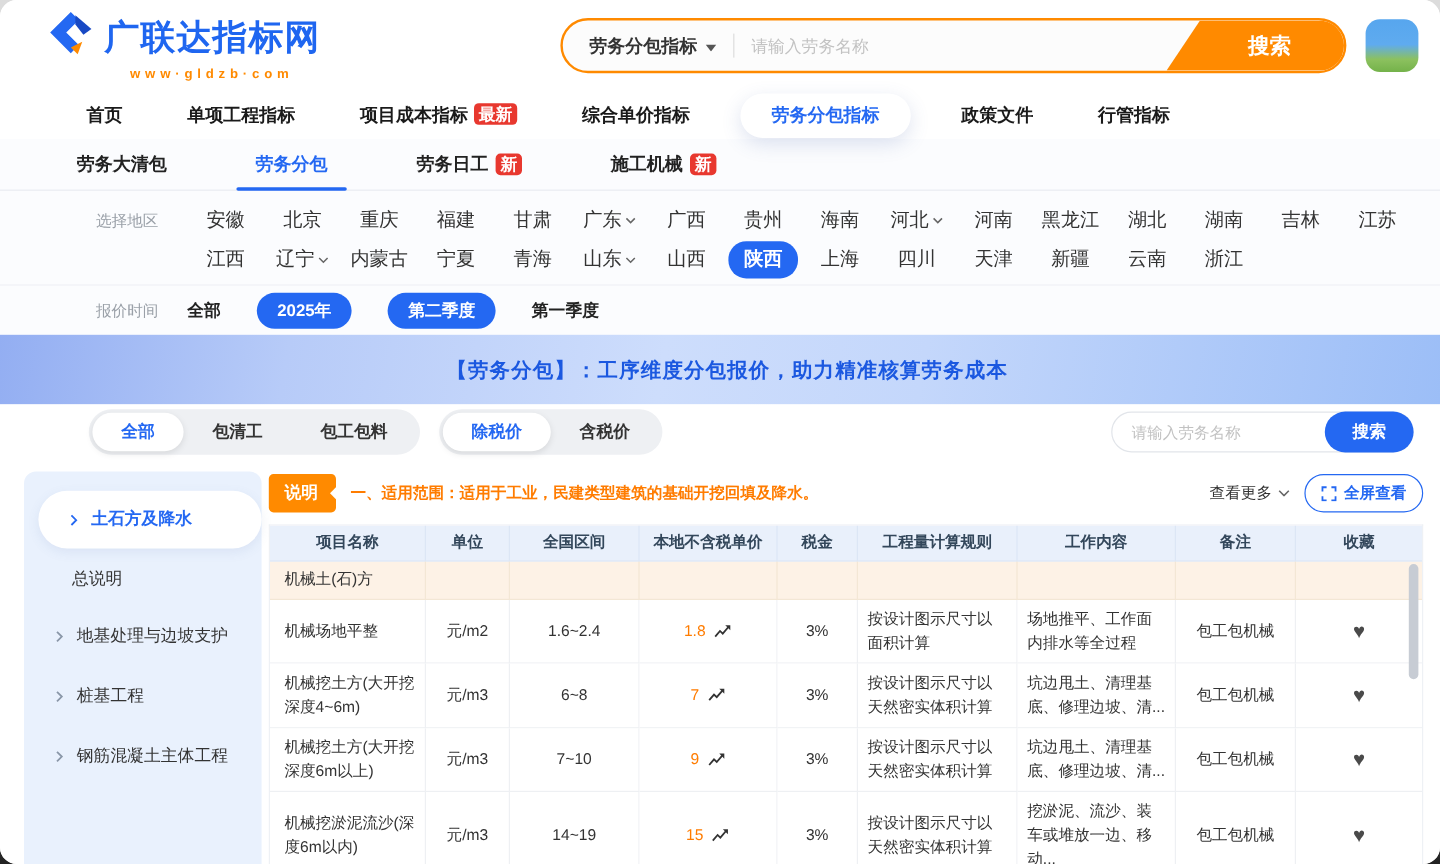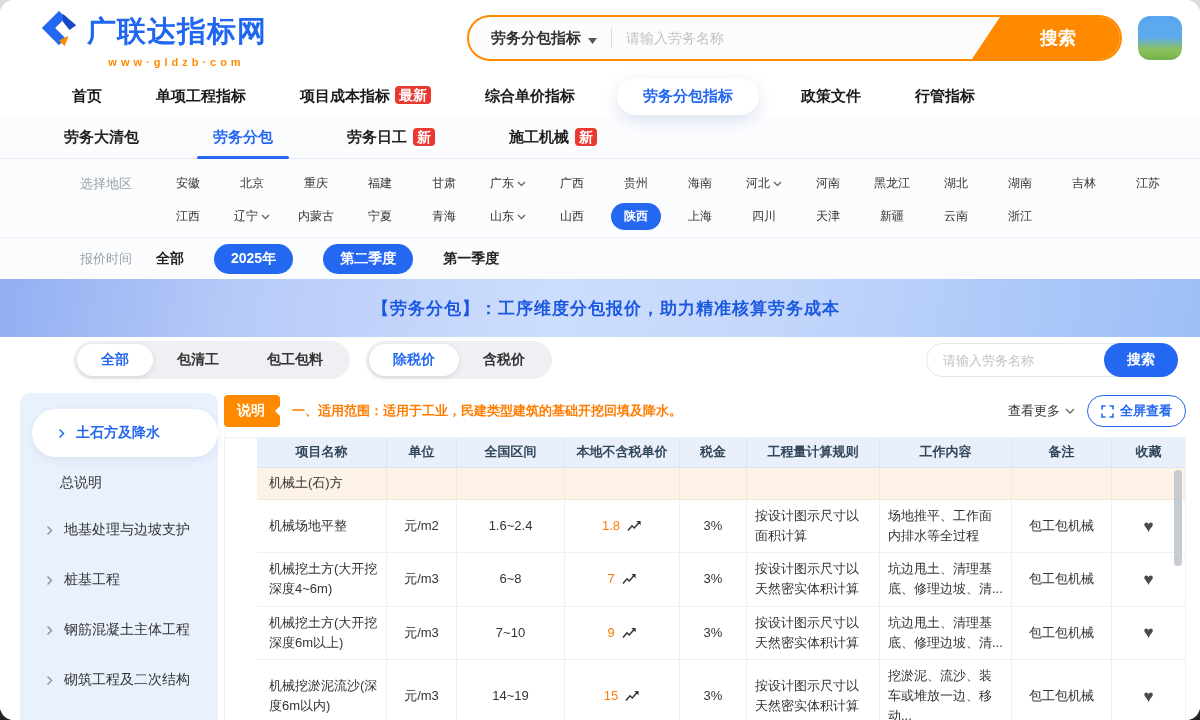--- a/index.html
+++ b/index.html
@@ -30,21 +30,21 @@
   
   .filterzone{background:#fbfcfe;flex-shrink:0;}
   .subnav{display:flex;gap:74px;padding:12px 0 0 64px;border-bottom:1px solid #e9ecf2;}
   .subnav-item{font-size:15px;font-weight:bold;color:#222;position:relative;padding-bottom:11px;display:flex;align-items:center;gap:6px;cursor:pointer;}
   .subnav-item.active{color:#2468f2;}
   .subnav-item.active::after{content:"";position:absolute;left:-16px;right:-16px;bottom:-1px;height:3px;background:#2468f2;border-radius:2px;}
   .region{padding:8px 0 4px;}
   .region-row,.time-row{display:flex;align-items:center;height:33px;}
   .flt-label{width:58px;margin-left:80px;margin-right:18px;color:#9aa0a8;font-size:13px;flex-shrink:0;}
   .cells{display:flex;}
-  .region-cell{width:64px;text-align:center;font-size:12px;color:#333;cursor:pointer;white-space:nowrap;display:flex;align-items:center;justify-content:center;gap:3px;}
+  .region-cell{width:64px;text-align:center;font-size:16px;color:#333;cursor:pointer;white-space:nowrap;display:flex;align-items:center;justify-content:center;gap:3px;}
   .region-cell .pill{background:#2468f2;color:#fff;font-weight:bold;padding:5px 13px;border-radius:15px;}
   .time-row{height:42px;border-top:1px solid #eef1f5;}
   .time-item{font-size:14px;font-weight:bold;color:#222;margin-right:30px;cursor:pointer;}
   .time-item.sel{background:#2468f2;color:#fff;padding:6px 17px;border-radius:17px;font-size:14px;}
 
   
   .banner{height:58px;flex-shrink:0;background:linear-gradient(100deg,#93aef2 0%,#b7cbf8 20%,#cdddfc 46%,#c4d7fb 64%,#9cbef7 100%);display:flex;align-items:center;justify-content:center;padding-left:12px;}
   .banner-title{color:#1b58e0;font-size:17px;font-weight:bold;letter-spacing:1px;}
 
   
@@ -65,21 +65,21 @@
   .side-item.active{background:#fff;border-radius:24px;margin:4px 0 4px 12px;height:48px;color:#2468f2;font-weight:bold;box-shadow:0 3px 10px rgba(80,110,170,.10);}
   .main{flex:1;display:flex;flex-direction:column;min-width:0;}
   .noticerow{height:36px;display:flex;align-items:center;gap:12px;margin:0 0 8px;}
   .notice-badge{background:#ff8a00;color:#fff;font-size:14px;font-weight:bold;padding:7px 15px 7px 13px;border-radius:4px;position:relative;flex-shrink:0;}
   .notice-badge::after{content:"";position:absolute;right:-1px;top:50%;transform:translateY(-50%);border:6px solid transparent;border-right:6px solid #fff;}
   .notice-text{color:#ff7c00;font-size:13px;font-weight:bold;flex:1;min-width:0;white-space:nowrap;overflow:hidden;}
   .notice-more{font-size:13px;color:#333;display:flex;align-items:center;gap:5px;cursor:pointer;flex-shrink:0;}
   .fullscreen-btn{display:flex;align-items:center;gap:6px;border:1px solid #2468f2;color:#2468f2;border-radius:16px;padding:6px 13px;font-size:13px;font-weight:bold;background:#fff;cursor:pointer;flex-shrink:0;justify-content:flex-end;}
 
   
-  .tablewrap{position:relative;flex:1;overflow:hidden;border:1px solid #eef1f5;border-bottom:none;padding-left:32px;}
+  .tablewrap{position:relative;flex:1;overflow:hidden;border:1px solid #eef1f5;border-bottom:none;}
   .trow{display:grid;grid-template-columns:130px 70px 108px 115px 67px 133px 132px 100px 1fr;}
   .trow>div{border-right:1px solid #eef0f3;border-bottom:1px solid #eef0f3;display:flex;align-items:center;justify-content:center;font-size:13px;color:#333;padding:6px 8px;text-align:center;line-height:1.55;}
   .trow>div:last-child{border-right:none;}
   .thead{background:#e9f0fb;}
   .thead>div{height:30px;padding:0 4px;color:#33475b;font-weight:bold;border-right:1px solid #dce6f5;border-bottom:1px solid #dce6f5;}
   .tgroup{background:#fdf2e6;}
   .tgroup>div{height:32px;justify-content:flex-start;padding-left:12px;border-right-color:#f3e7d5;border-bottom-color:#f3e7d5;}
   .tdata>div{min-height:48px;background:#fff;}
   .tdata.tall>div{min-height:53px;}
   .tdata .name{justify-content:flex-start;text-align:left;padding-left:12px;}
@@ -351,28 +351,20 @@
           <span>桩基工程</span>
         </div>
         <div class="side-item">
           <span class="chev-wrap">
             <svg width="7" height="11" viewBox="0 0 7 11" fill="none">
               <path d="M1.5 1.5l4 4-4 4" stroke="#8a97a8" stroke-width="1.5"></path>
             </svg>
           </span>
           <span>钢筋混凝土主体工程</span>
         </div>
-        <div class="side-item">
-          <span class="chev-wrap">
-            <svg width="7" height="11" viewBox="0 0 7 11" fill="none">
-              <path d="M1.5 1.5l4 4-4 4" stroke="#8a97a8" stroke-width="1.5"></path>
-            </svg>
-          </span>
-          <span>砌筑工程及二次结构</span>
-        </div>
         <div class="side-item"></div>
       </aside>
 
     <main class="main">
       <div class="noticerow">
         <div class="notice-badge">说明</div>
         <div class="notice-text">一、适用范围：适用于工业，民建类型建筑的基础开挖回填及降水。</div>
         <div class="notice-more">
           <span>查看更多</span>
           <span class="chev-wrap">

